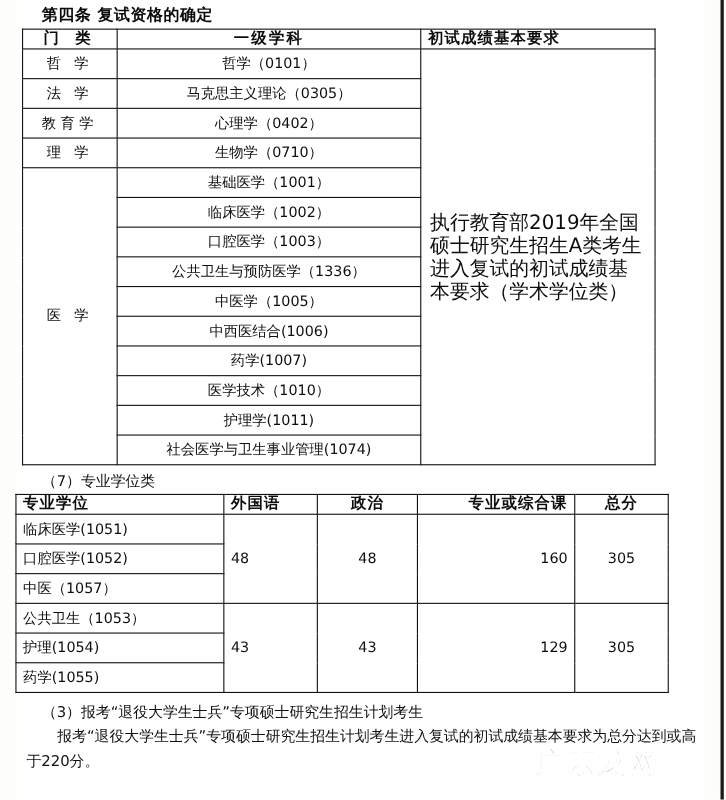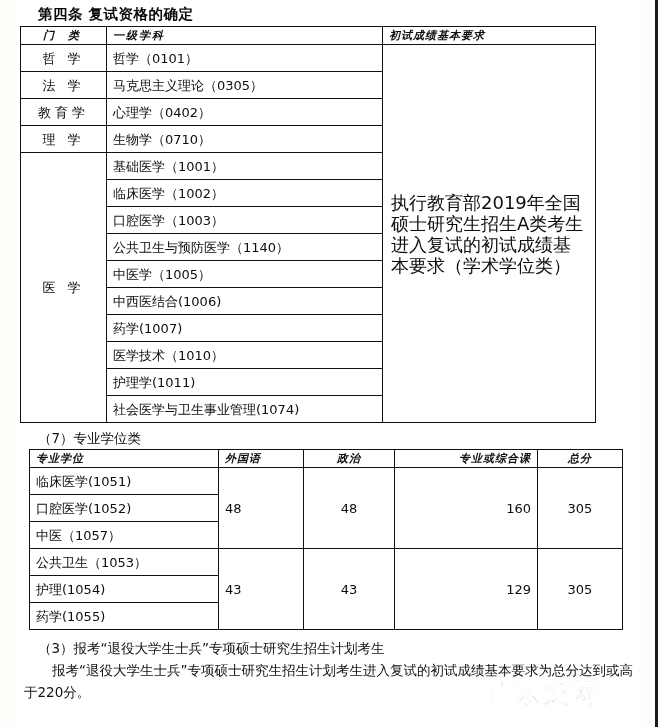--- a/index.html
+++ b/index.html
@@ -71,49 +71,48 @@
     border: 1.3px solid #111111;
     padding: 0 6px;
     vertical-align: middle;
     font-weight: normal;
     line-height: 17px;
   }
   table.grid th {
     font-weight: bold;
     text-align: center;
     letter-spacing: 1px;
-    font-size: 11px;
-    font-style: italic;
+    font-size: 14px;
   }
   .t1 {
     margin-left: 20px;
     width: 536px;
   }
   .t1 .c-men  { width: 73px;  text-align: center; letter-spacing: 4px; }
-  .t1 .c-disc { width: 263px; text-align: left; }
+  .t1 .c-disc { width: 263px; text-align: center; }
   .t1 .c-req  { width: 200px; text-align: left; margin-top: 43px; }
   .t1 td.row-cell { height: 26px; }
   .t1 td.med-label {
     text-align: center;
     letter-spacing: 4px;
     vertical-align: middle;
   }
   .t1 td.req-cell {
     vertical-align: middle;
     line-height: 21px;
     padding: 2px 8px;
     font-size: 18px;
     text-align: left;
   }
   .t1 th.h-men  { letter-spacing: 5px; }
   .t1 th.h-disc { letter-spacing: 2px; }
   .t1 th.h-req  { letter-spacing: 1px; }
 
   .t2 {
-    margin-left: 29px;
+    margin-left: 14px;
     width: 528px;
   }
   .t2 .c-deg { width: 176px; text-align: left; }
   .t2 .c-for { width: 72px;  text-align: left; }
   .t2 .c-pol { width: 78px;  text-align: center; }
   .t2 .c-maj { width: 130px; text-align: right; }
   .t2 .c-tot { width: 72px;  text-align: center; }
   .t2 td { height: 26px; }
   .t2 th { font-size: 14.5px; letter-spacing: 1.5px; }
   .t2 td.score { vertical-align: middle; font-size: 13px; }
@@ -184,21 +183,21 @@
           <td class="c-men med-label" rowspan="10">医  学</td>
           <td class="c-disc row-cell">基础医学（1001）</td>
         </tr>
         <tr>
           <td class="c-disc row-cell">临床医学（1002）</td>
         </tr>
         <tr>
           <td class="c-disc row-cell">口腔医学（1003）</td>
         </tr>
         <tr>
-          <td class="c-disc row-cell">公共卫生与预防医学（1140）</td>
+          <td class="c-disc row-cell">公共卫生与预防医学（1336）</td>
         </tr>
         <tr>
           <td class="c-disc row-cell">中医学（1005）</td>
         </tr>
         <tr>
           <td class="c-disc row-cell">中西医结合(1006)</td>
         </tr>
         <tr>
           <td class="c-disc row-cell">药学(1007)</td>
         </tr>

